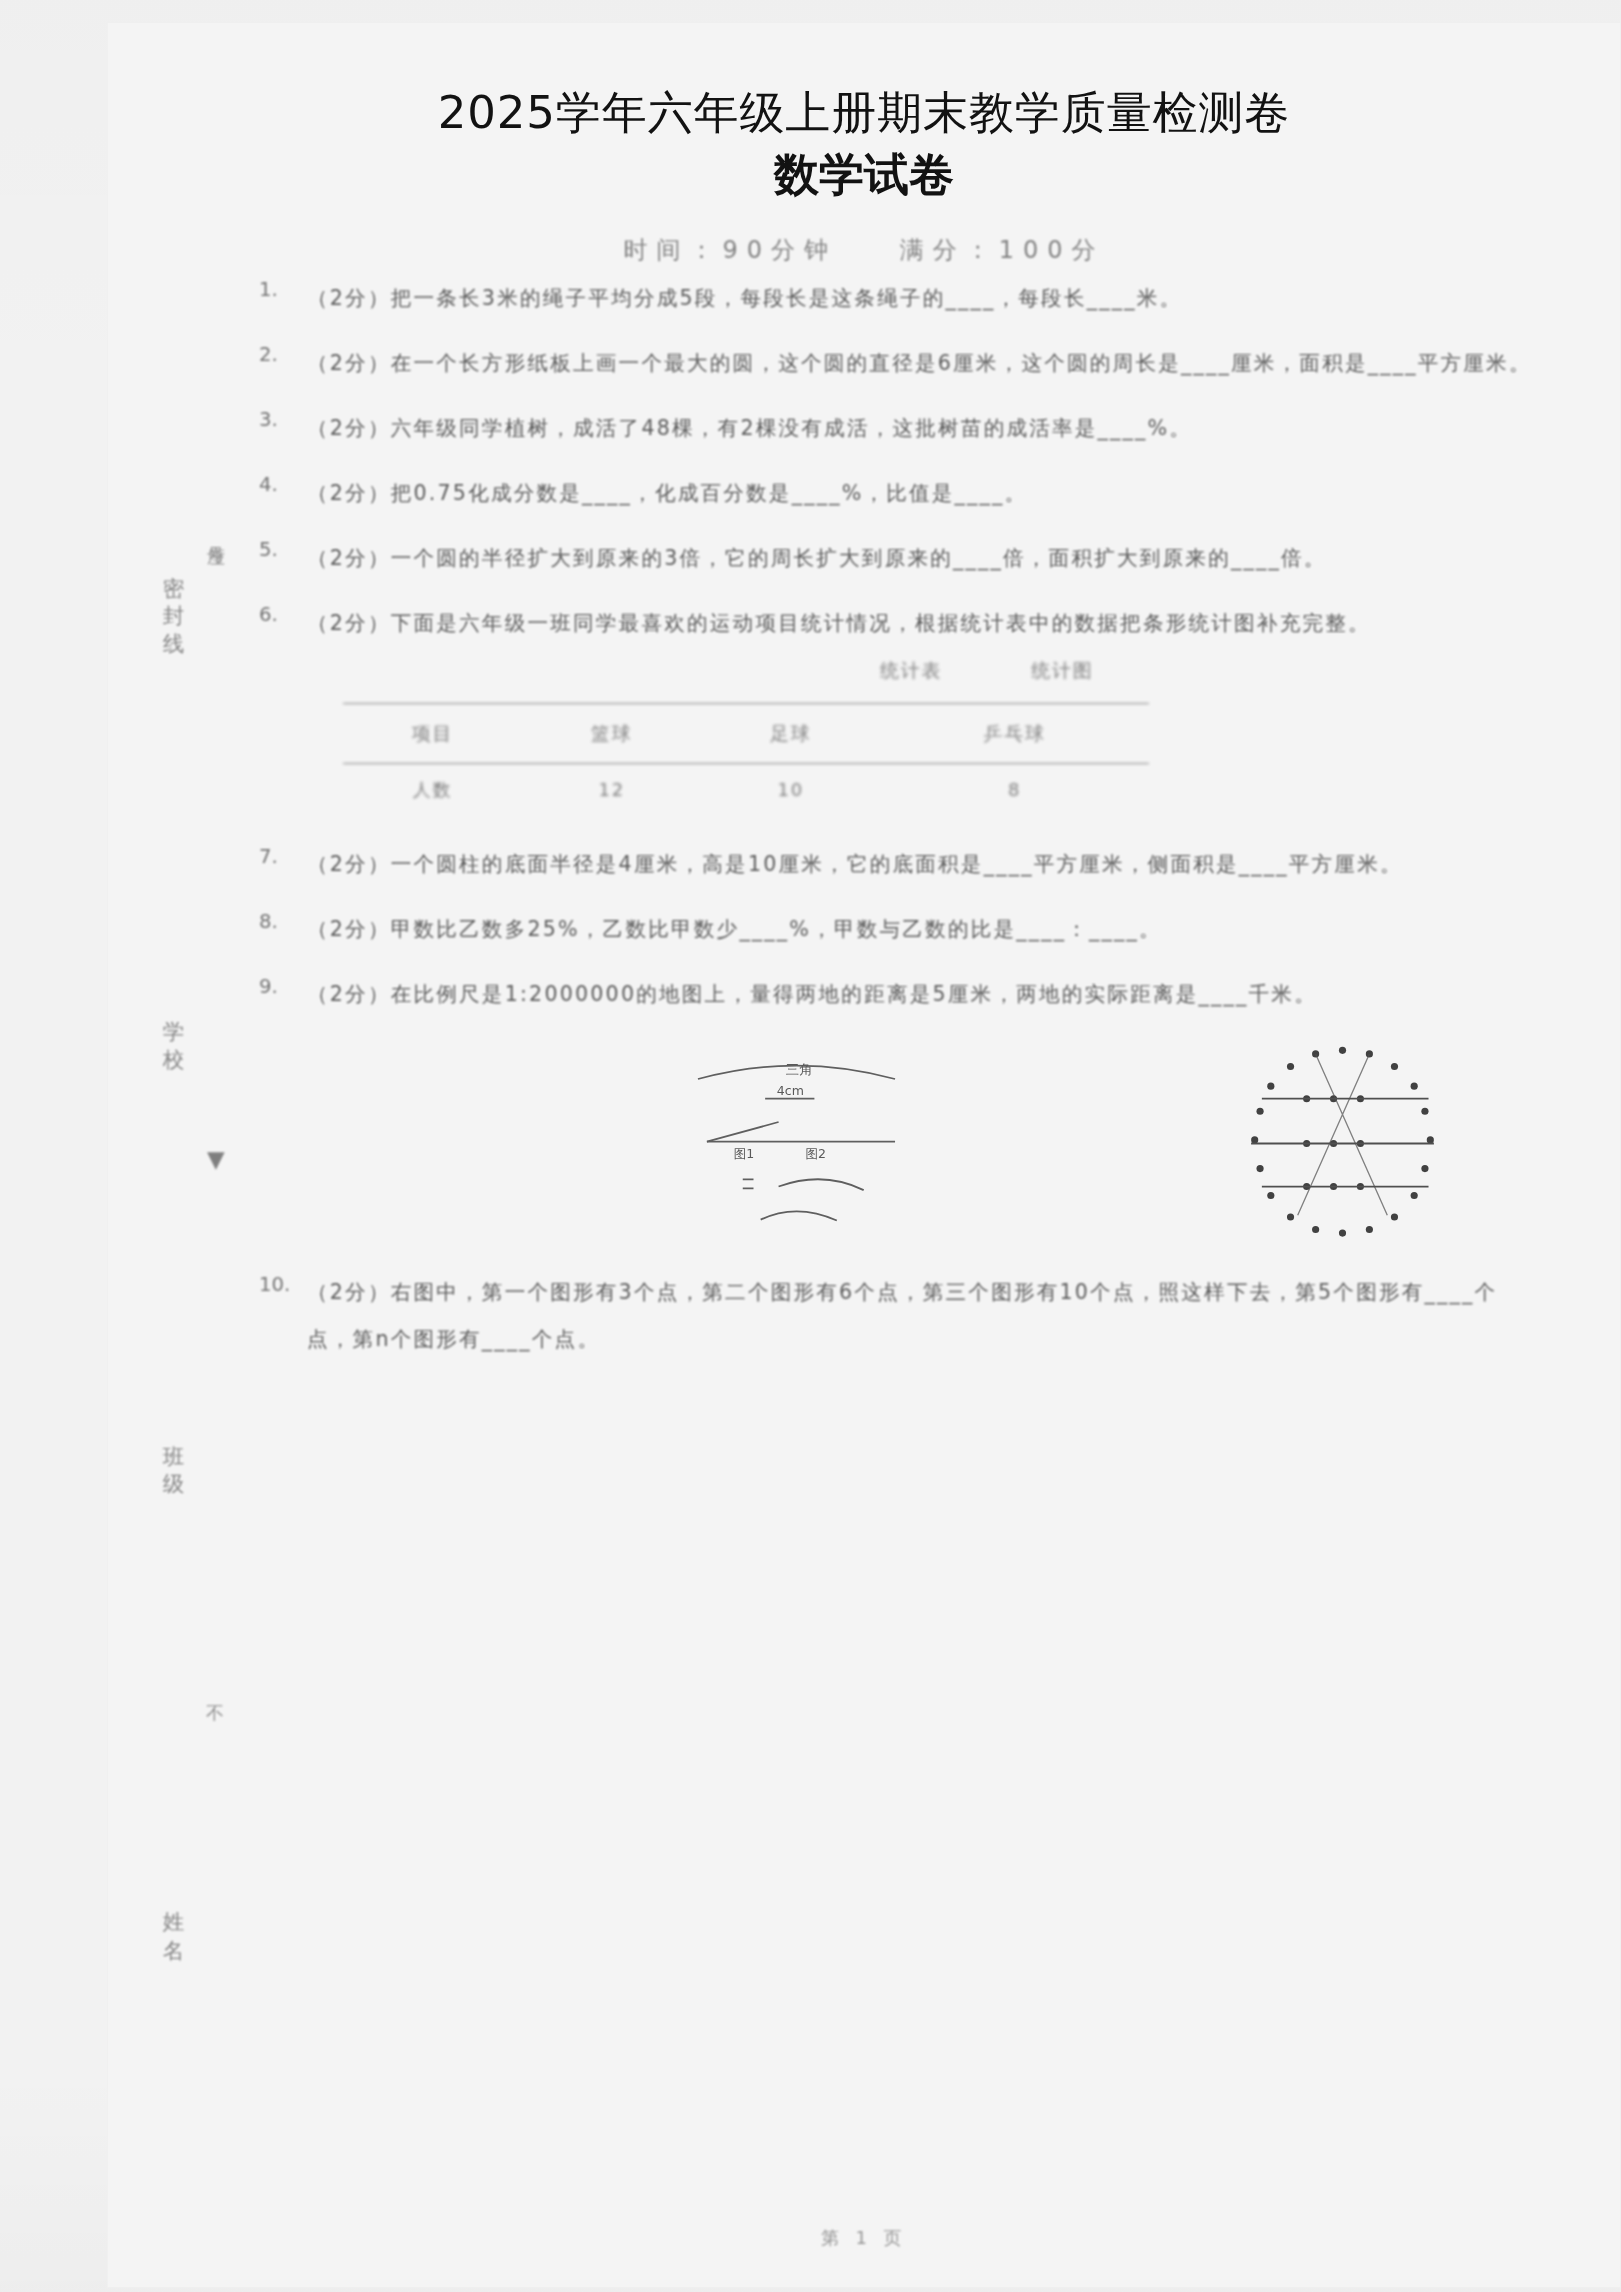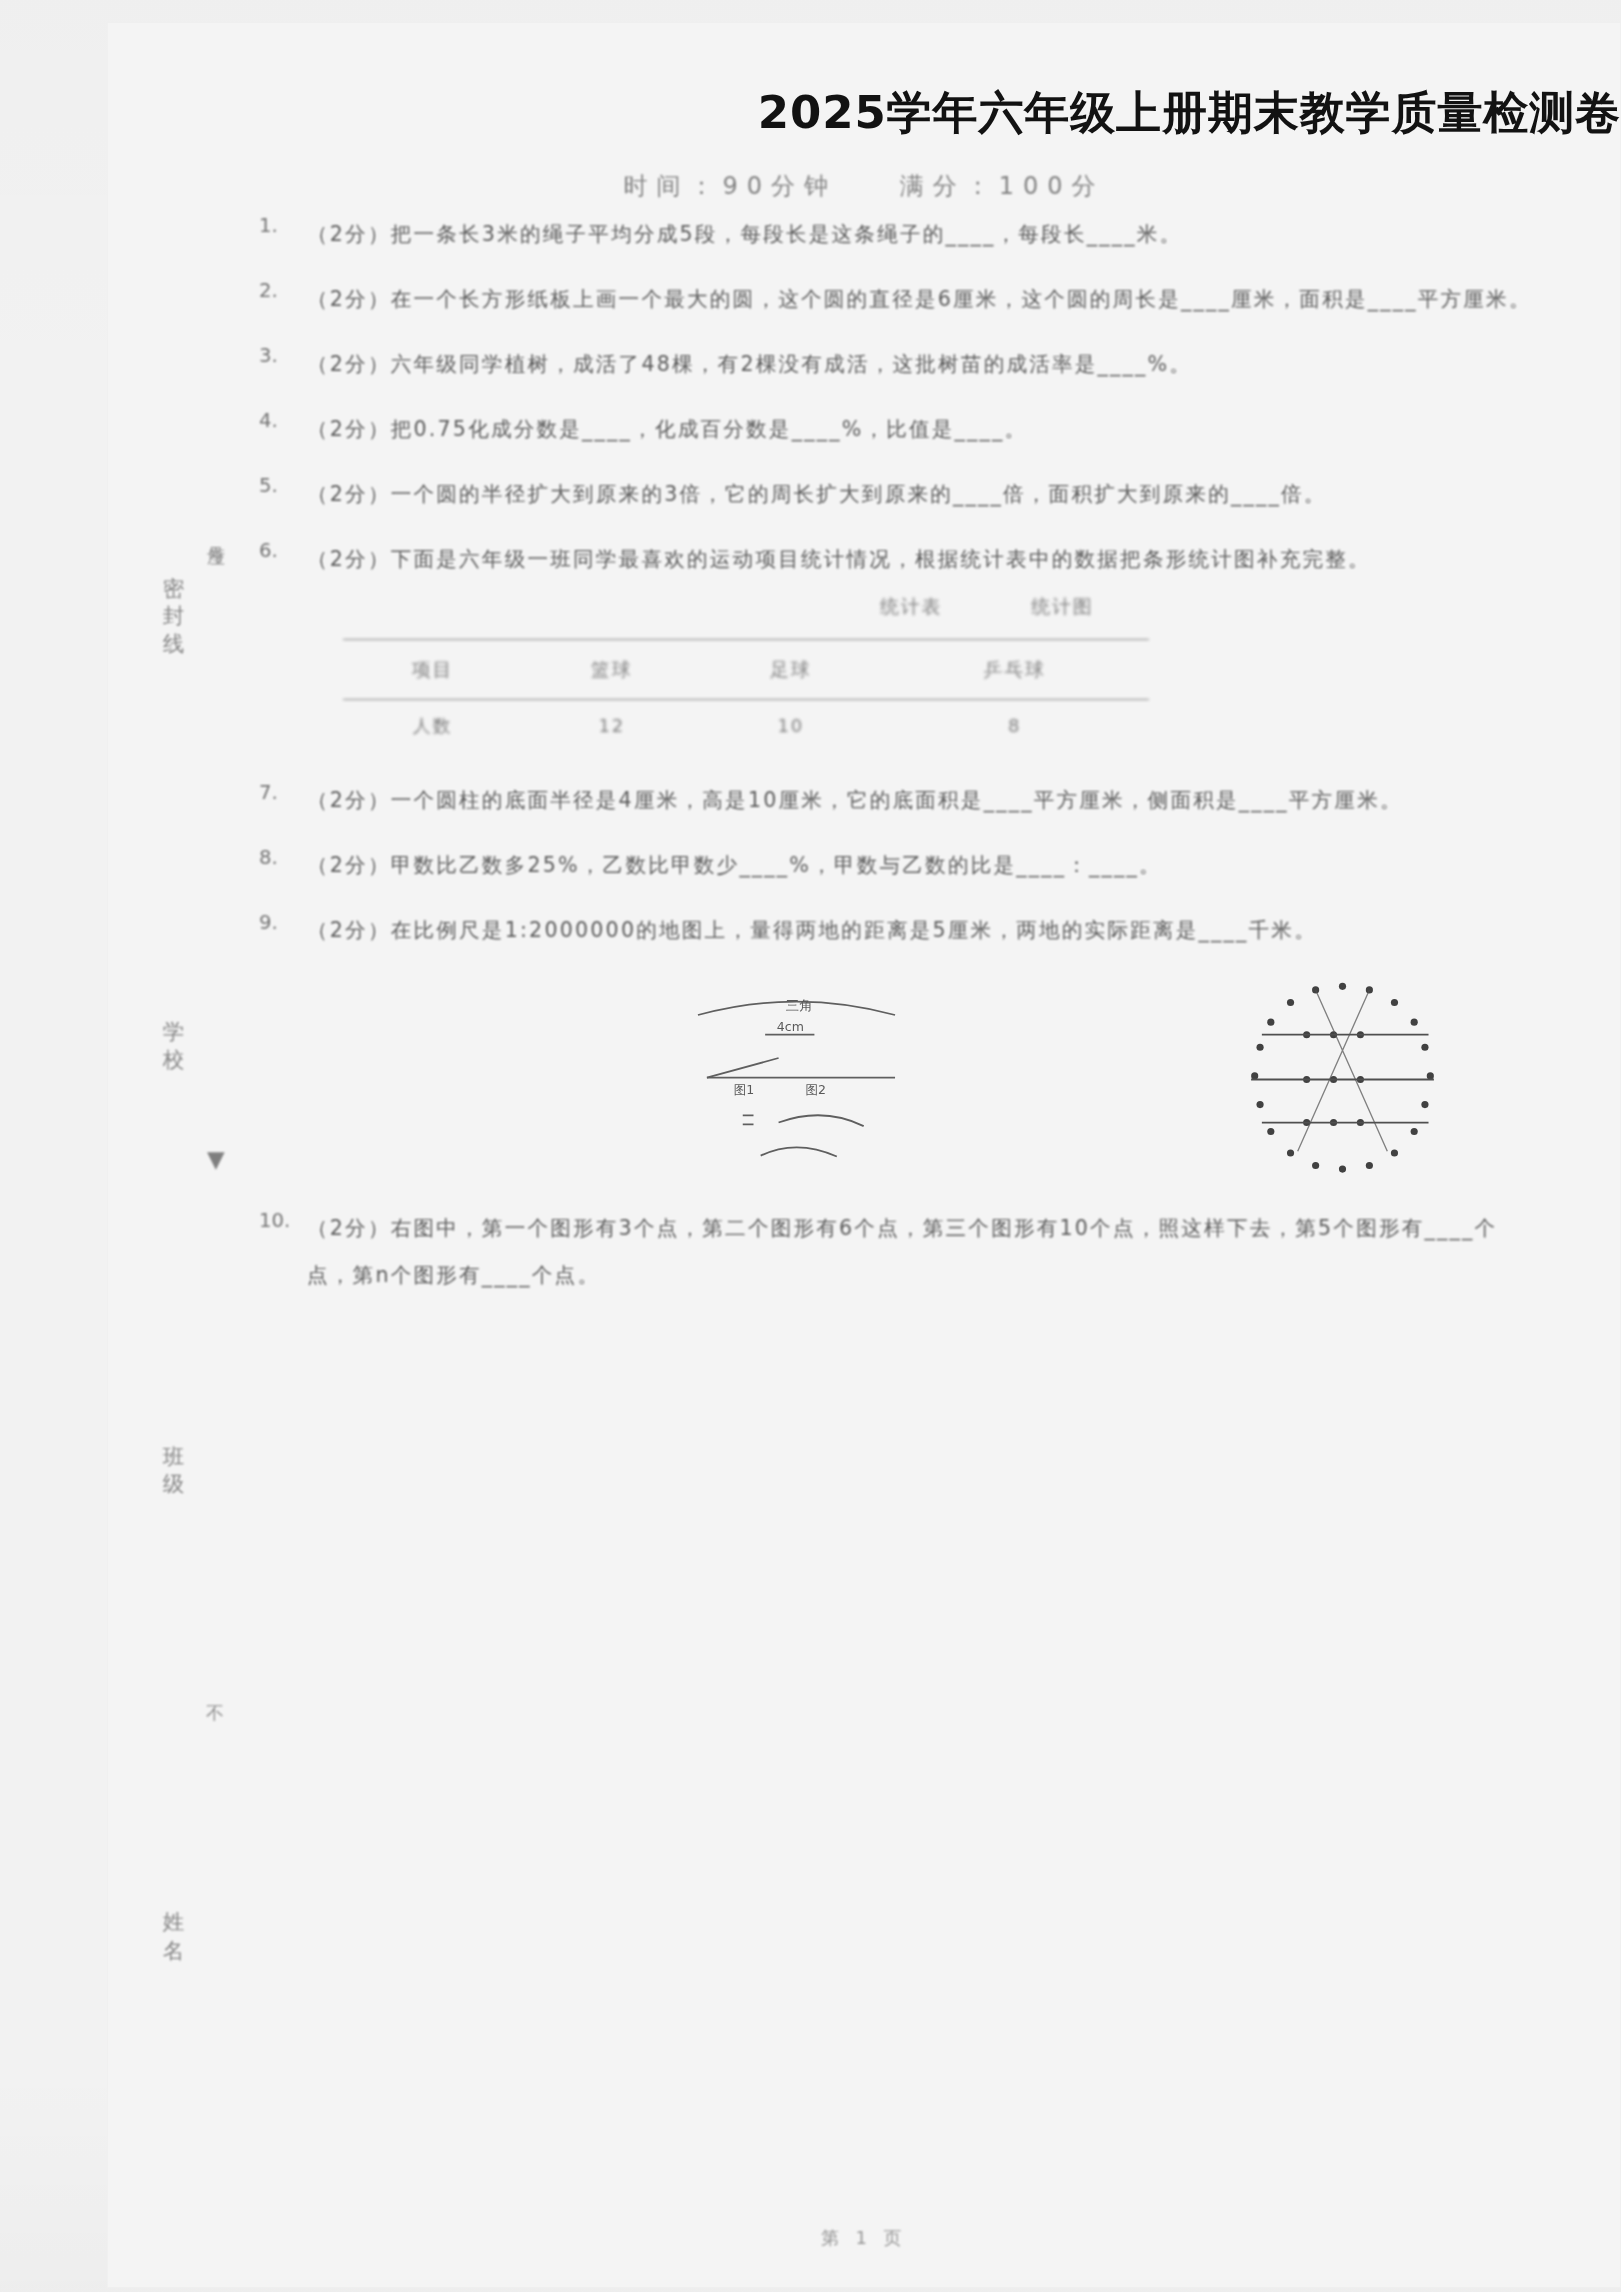--- a/index.html
+++ b/index.html
@@ -34,25 +34,24 @@
     box-shadow: inset 0 0 0 0.9px rgba(0,0,0,0.02);
   }
 
   
   .title-block {
     text-align: center;
     padding-top: 63px;
   }
   .doc-title {
     font-size: 45px;
-    font-weight: bold;
+    font-weight: normal;
     letter-spacing: 0.9px;
     color: #121212;
     line-height: 1.25;
-    text-align: right;
   }
   .doc-subtitle {
     font-size: 45px;
     font-weight: bold;
     color: #121212;
     line-height: 1.3;
     margin-top: 5.4px;
   }
   .exam-meta {
     margin-top: 29px;
@@ -217,20 +216,21 @@
   }
 </style>
 </head>
 <body>
 
 <div class="page">
   <div class="sheet">
 
     <div class="title-block">
       <div class="doc-title">2025学年六年级上册期末教学质量检测卷</div>
+      <div class="doc-subtitle">数学试卷</div>
       <div class="exam-meta">
         <span>时间：90分钟</span>
         <span>满分：100分</span>
       </div>
     </div>
 
 
     <div class="qlist">
 
       <div class="q">

